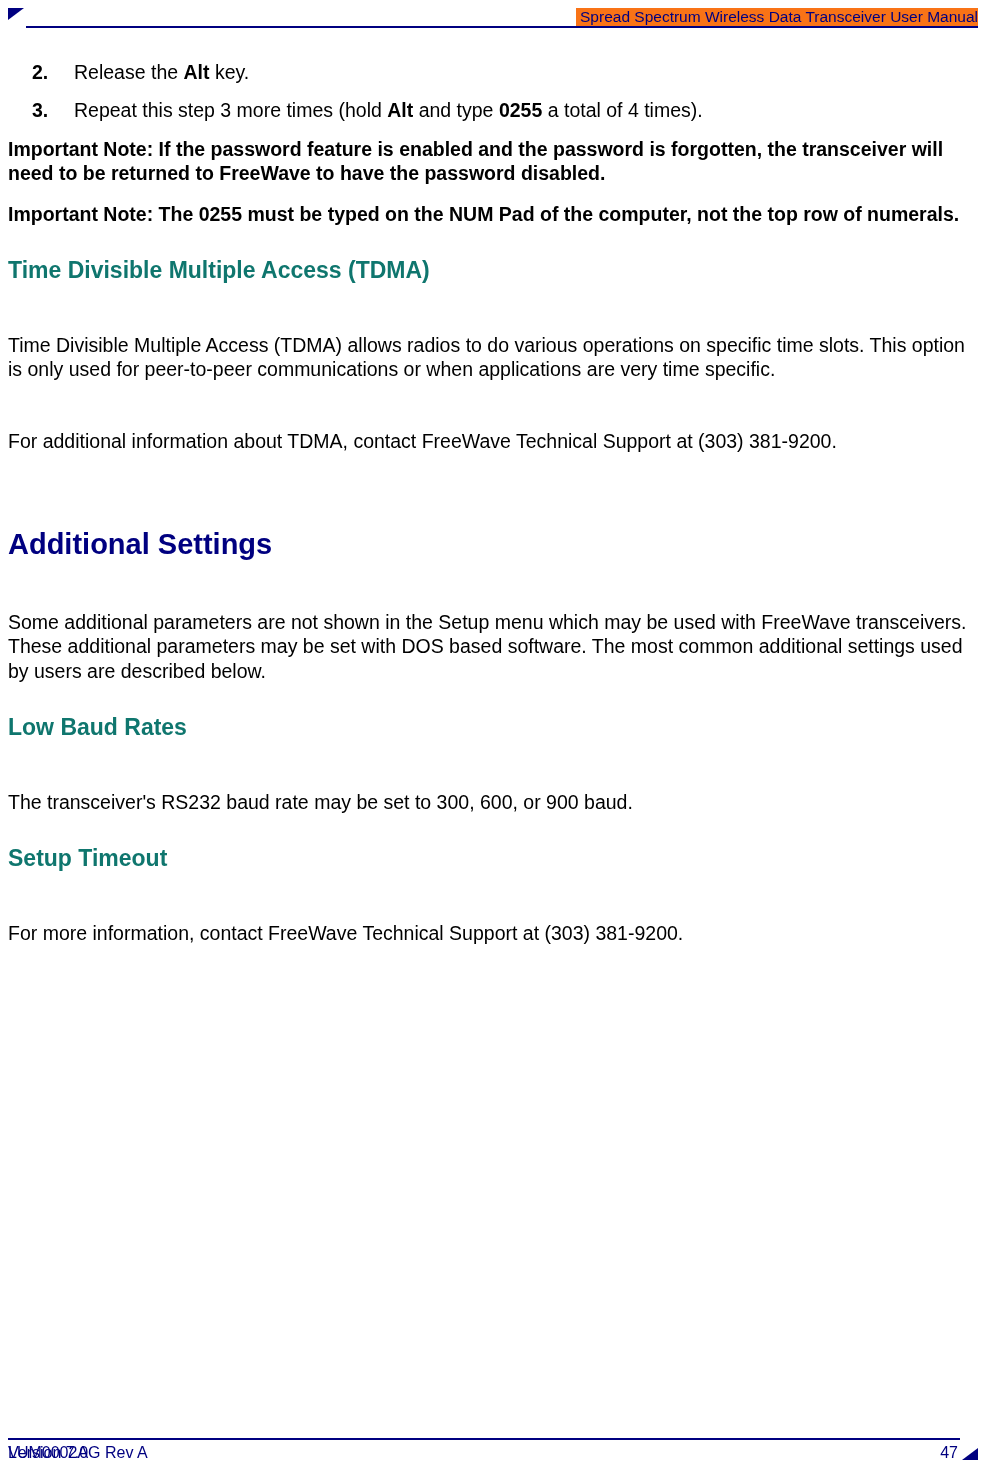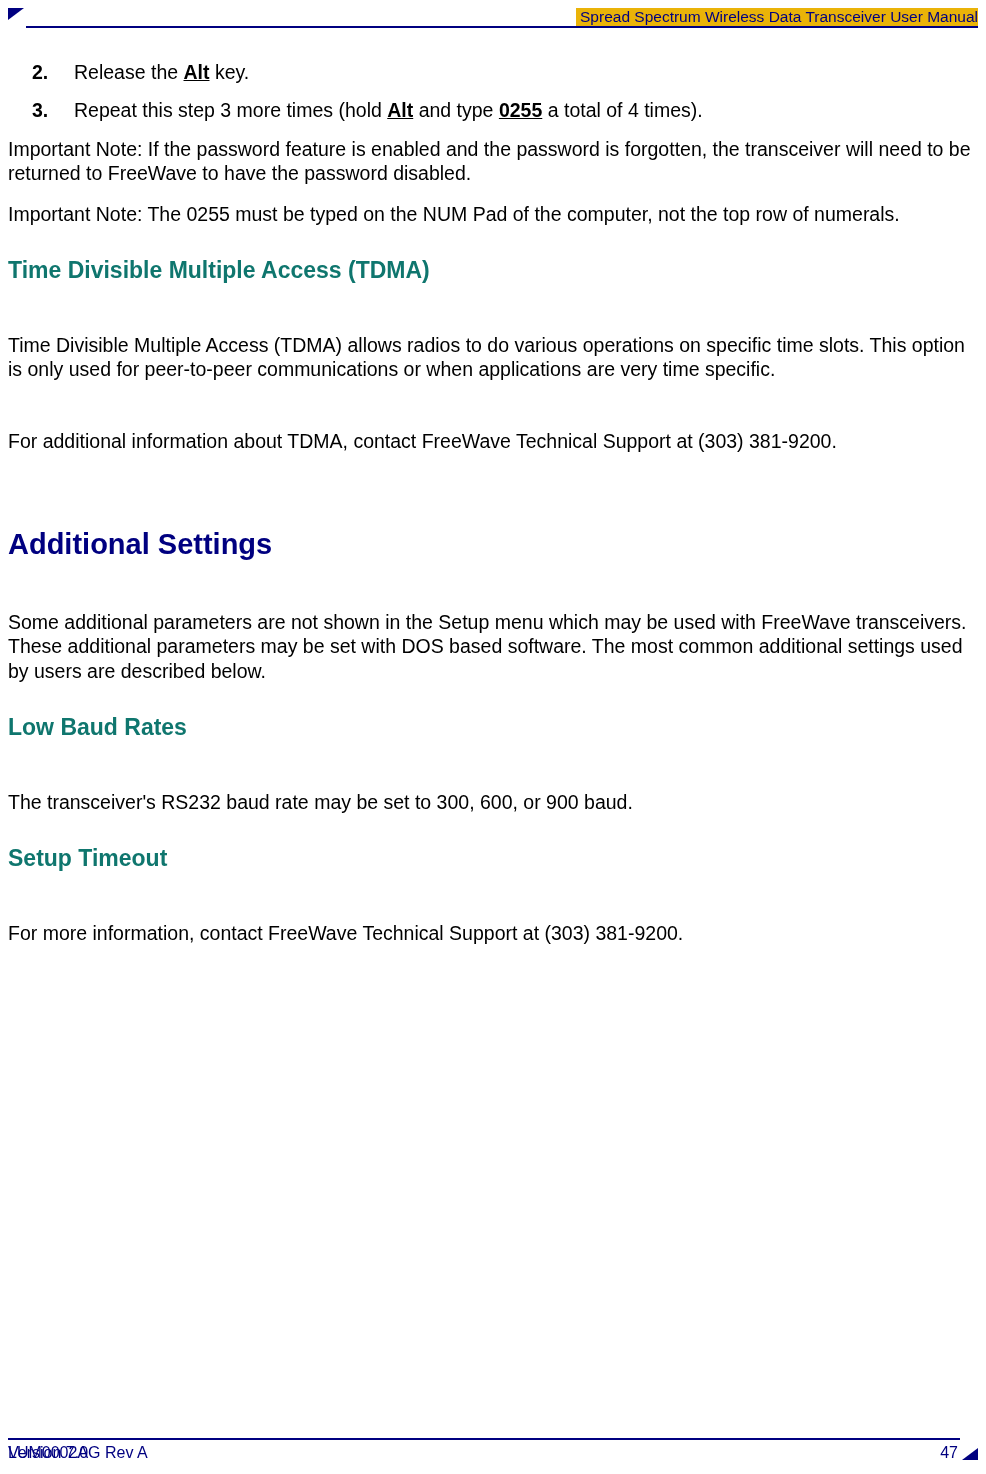--- a/index.html
+++ b/index.html
@@ -34,21 +34,21 @@
       top: 18px;
       height: 2px;
       background: #000080;
     }
     .header-title {
       position: absolute;
       right: 0;
       top: 0;
       color: #000080;
       font-size: 15.5px;
-      background: #eab308;
+      background: #f97316;
       padding-left: 4px;
     }
     .content {
       position: absolute;
       top: 60px;
       left: 8px;
       right: 8px;
       font-size: 19.5px;
       line-height: 1.25;
     }
@@ -57,21 +57,21 @@
       margin-left: 24px;
       margin-bottom: 14px;
     }
     .ol-num {
       font-weight: bold;
       width: 42px;
       flex-shrink: 0;
     }
     .ol-text { flex: 1; }
     .note {
-      font-weight: normal;
+      font-weight: bold;
       margin-top: 8px;
       margin-bottom: 16px;
     }
     .h3-blue {
       color: #0f766e;
       font-weight: bold;
       font-size: 23px;
       margin-top: 30px;
       margin-bottom: 16px;
     }
@@ -114,21 +114,21 @@
       position: absolute;
       left: 0;
       right: 0;
       top: 6px;
       color: #000080;
       font-size: 16px;
     }
     .footer-left { position: absolute; left: 0; }
     .footer-center { position: absolute; left: 0; right: 0; text-align: left; }
     .footer-right { position: absolute; right: 20px; text-align: center; }
-    b { font-weight: bold; text-decoration: underline; }
+    b { font-weight: bold; }
   </style>
 </head>
 <body>
 
 <div class="header">
   <div class="header-triangle-left"></div>
   <div class="header-title">Spread Spectrum Wireless Data Transceiver User Manual</div>
   <div class="header-line"></div>
 </div>
 

